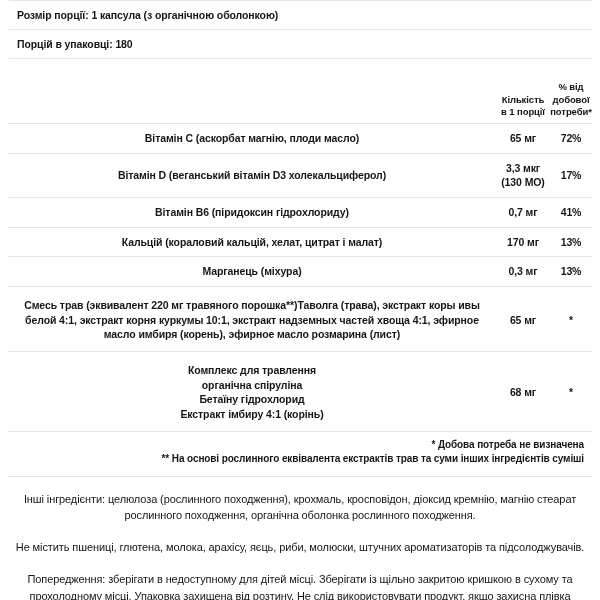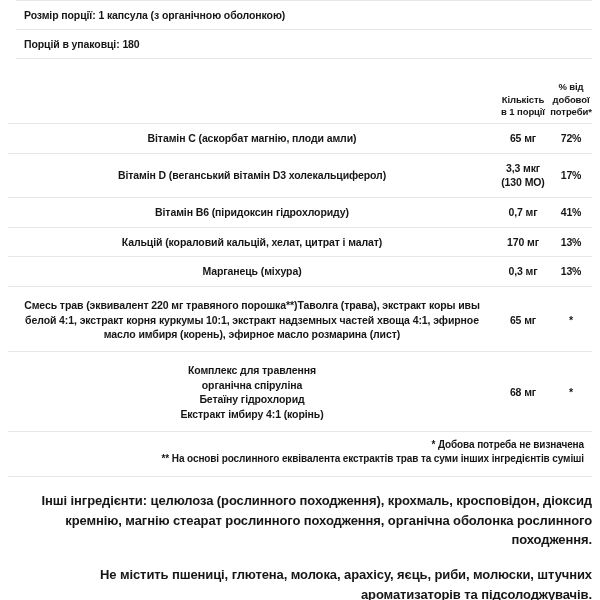--- a/index.html
+++ b/index.html
@@ -17,21 +17,21 @@
   .page {
     width: 600px;
     min-height: 600px;
     box-sizing: border-box;
     padding: 0;
     position: relative;
   }
 
   
   .serving-block {
-    margin: 0 8px 0 16px;
+    margin: 0 8px 0 9px;
     border-top: 1px solid #e6e6e6;
   }
   .serving-row {
     border-bottom: 1px solid #e6e6e6;
     padding: 7px 0 7px 8px;
     font-size: 10.5px;
     font-weight: bold;
     line-height: 1.35;
     letter-spacing: -0.1px;
   }
@@ -91,26 +91,26 @@
     letter-spacing: -0.1px;
     text-align: right;
   }
 
   
   .paras {
     padding: 0 8px;
     margin-top: 14px;
   }
   .para {
-    font-size: 13px;
-    font-weight: bold;
+    font-size: 11px;
+    font-weight: normal;
     line-height: 1.52;
     margin: 0 0 15px 0;
     letter-spacing: -0.1px;
-    text-align: right;
+    text-align: center;
   }
   .para:last-child { margin-bottom: 0; }
 </style>
 </head>
 <body>
 
 <div class="page">
 
   <div class="serving-block">
     <div class="serving-row">Розмір порції: 1 капсула (з органічною оболонкою)</div>
@@ -128,21 +128,21 @@
         <th class="c-name-h"></th>
         <th style="white-space: pre-line;">Кількість
 в 1 порції</th>
         <th style="white-space: pre-line;">% від
 добової
 потреби*</th>
       </tr>
     </thead>
     <tbody>
       <tr>
-        <td class="name">Вітамін C (аскорбат магнію, плоди амли)</td>
+        <td class="name">Вітамін C (аскорбат магнію, плоди масло)</td>
         <td class="amount">65 мг</td>
         <td class="dv">72%</td>
       </tr>
       <tr>
         <td class="name">Вітамін D (веганський вітамін D3 холекальциферол)</td>
         <td class="amount">3,3 мкг
 (130 МО)</td>
         <td class="dv">17%</td>
       </tr>
       <tr>

